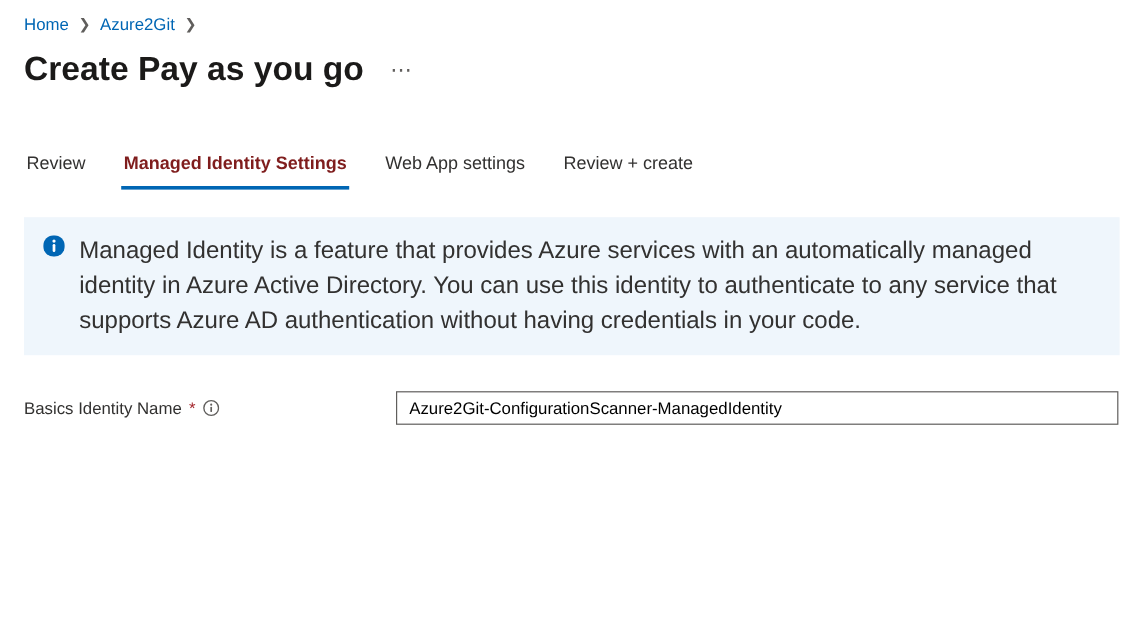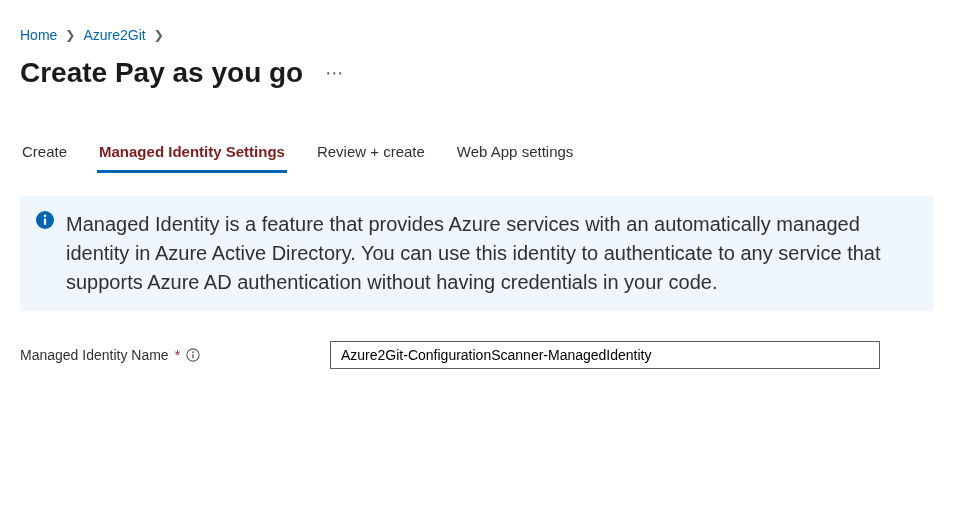--- a/index.html
+++ b/index.html
@@ -5,21 +5,21 @@
     * { box-sizing: border-box; margin: 0; padding: 0; }
     body {
       font-family: 'Segoe UI', Tahoma, sans-serif;
       width: 953px;
       height: 531px;
       background: #ffffff;
       color: #323130;
       font-size: 14px;
     }
     .page {
-      padding: 27px 20px;
+      padding: 12px 20px;
     }
     .breadcrumb {
       display: flex;
       align-items: center;
       gap: 8px;
       font-size: 14px;
       margin-bottom: 14px;
     }
     .breadcrumb a {
       color: #0066b4;
@@ -100,21 +100,21 @@
       gap: 6px;
     }
     .req { color: #a4262c; }
     .info-circle-icon {
       display: inline-flex;
       align-items: center;
       justify-content: center;
       cursor: pointer;
     }
     .form-input {
-      width: 550px;
+      width: 602px;
       height: 28px;
       padding: 3px 10px;
       font-size: 14px;
       border: 1px solid #605e5c;
       background: #ffffff;
       font-family: inherit;
     }
   </style>
 </head>
 <body>
@@ -126,40 +126,40 @@
     <a>Azure2Git</a>
     <span class="chev">❯</span>
   </nav>
 
   <div class="title-row">
     <h1>Create Pay as you go</h1>
     <span class="more-btn">⋯</span>
   </div>
 
   <div class="tabs">
-    <div class="tab">Create</div>
+    <div class="tab">Review</div>
     <div class="tab active">Managed Identity Settings</div>
+    <div class="tab">Web App settings</div>
     <div class="tab">Review + create</div>
-    <div class="tab">Web App settings</div>
   </div>
 
   <div class="info-box">
     <span class="info-icon">
       <svg width="18" height="18" viewBox="0 0 16 16">
         <circle cx="8" cy="8" r="8" fill="#0066b4"></circle>
         <circle cx="8" cy="4.3" r="1.2" fill="#fff"></circle>
         <rect x="7" y="6.5" width="2" height="6" rx="1" fill="#fff"></rect>
       </svg>
     </span>
     <div class="info-text">Managed Identity is a feature that provides Azure services with an automatically managed identity in Azure Active Directory. You can use this identity to authenticate to any service that supports Azure AD authentication without having credentials in your code.</div>
   </div>
 
   <div class="form-row">
     <div class="form-label">
-      <span>Managed Identity Name</span>
+      <span>Basics Identity Name</span>
       <span class="req">*</span>
       <span class="info-circle-icon">
         <svg width="14" height="14" viewBox="0 0 16 16">
           <circle cx="8" cy="8" r="7" fill="none" stroke="#605e5c" stroke-width="1.3"></circle>
           <circle cx="8" cy="4.8" r="1" fill="#605e5c"></circle>
           <rect x="7.2" y="6.8" width="1.6" height="5" rx="0.8" fill="#605e5c"></rect>
         </svg>
       </span>
     </div>
     <input class="form-input" type="text" value="Azure2Git-ConfigurationScanner-ManagedIdentity" style="">

